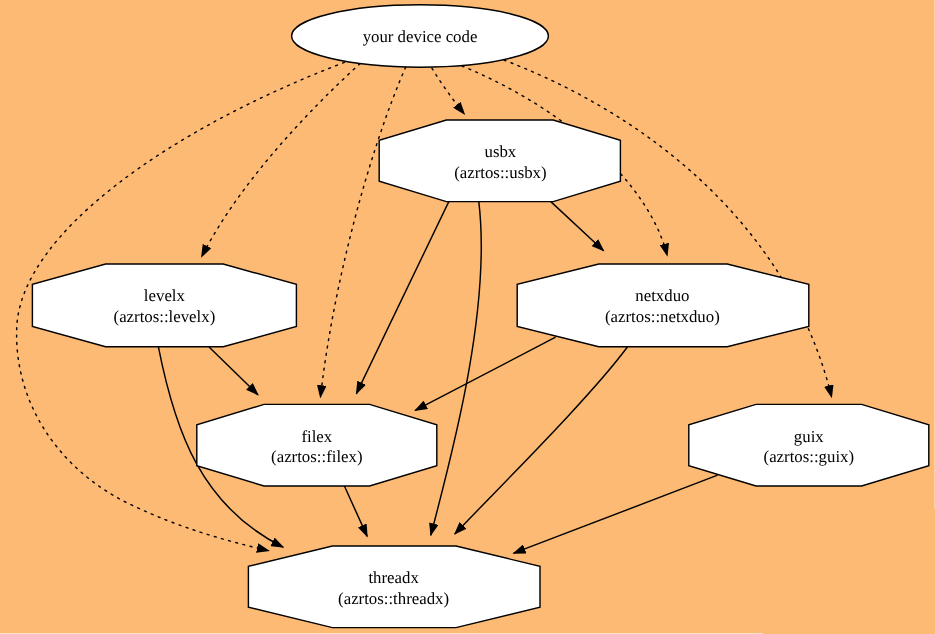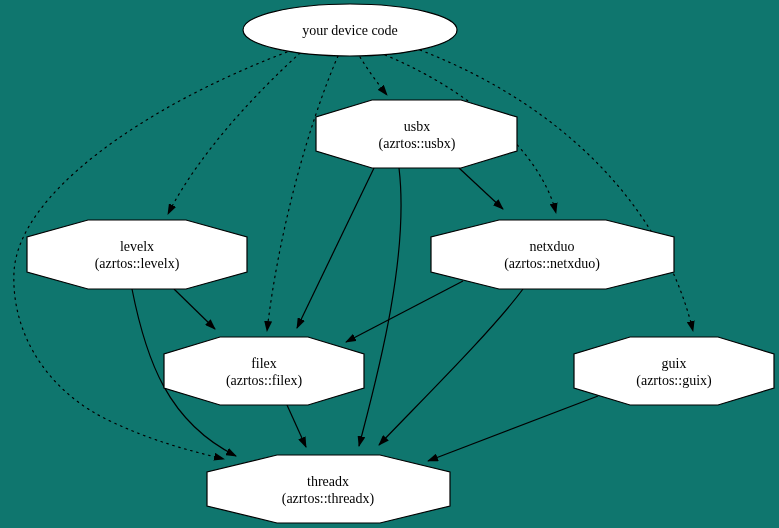--- a/index.html
+++ b/index.html
@@ -8,21 +8,21 @@
     background: #ffffff;
     width: 779px;
     height: 528px;
     overflow: hidden;
     font-family: "Liberation Serif", "DejaVu Serif", serif;
   }
   .canvas {
     position: relative;
     width: 779px;
     height: 528px;
-    background: #0f766e;
+    background: #fdba74;
   }
   svg { display: block; }
   .edge {
     fill: none;
     stroke: #000000;
     stroke-width: 1.2;
   }
   .edge.dotted {
     stroke-dasharray: 1.6 4.6;
     stroke-linecap: round;

